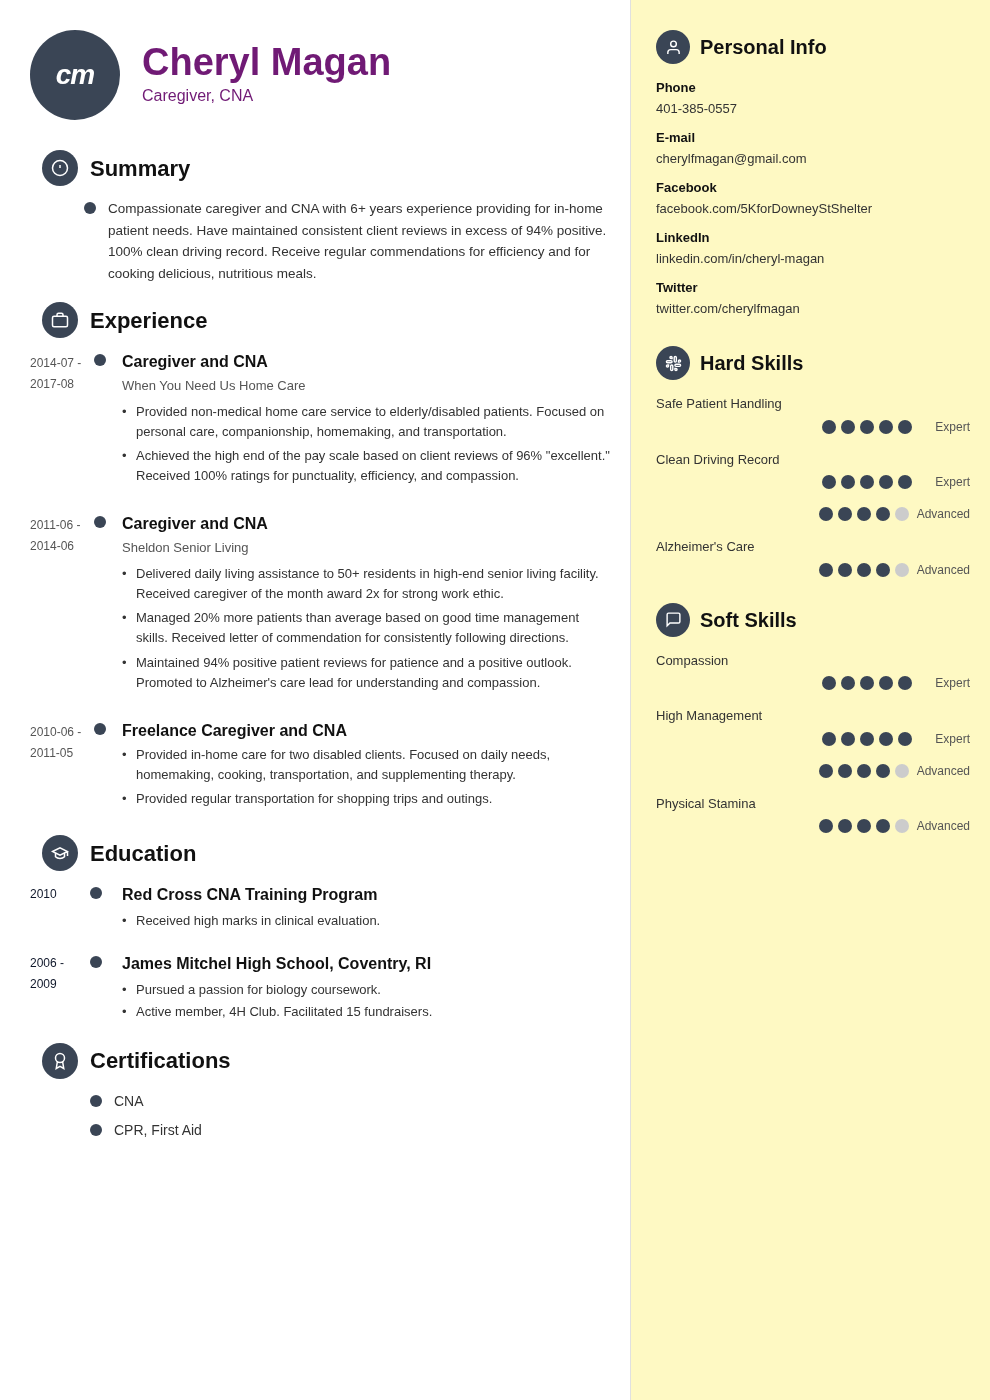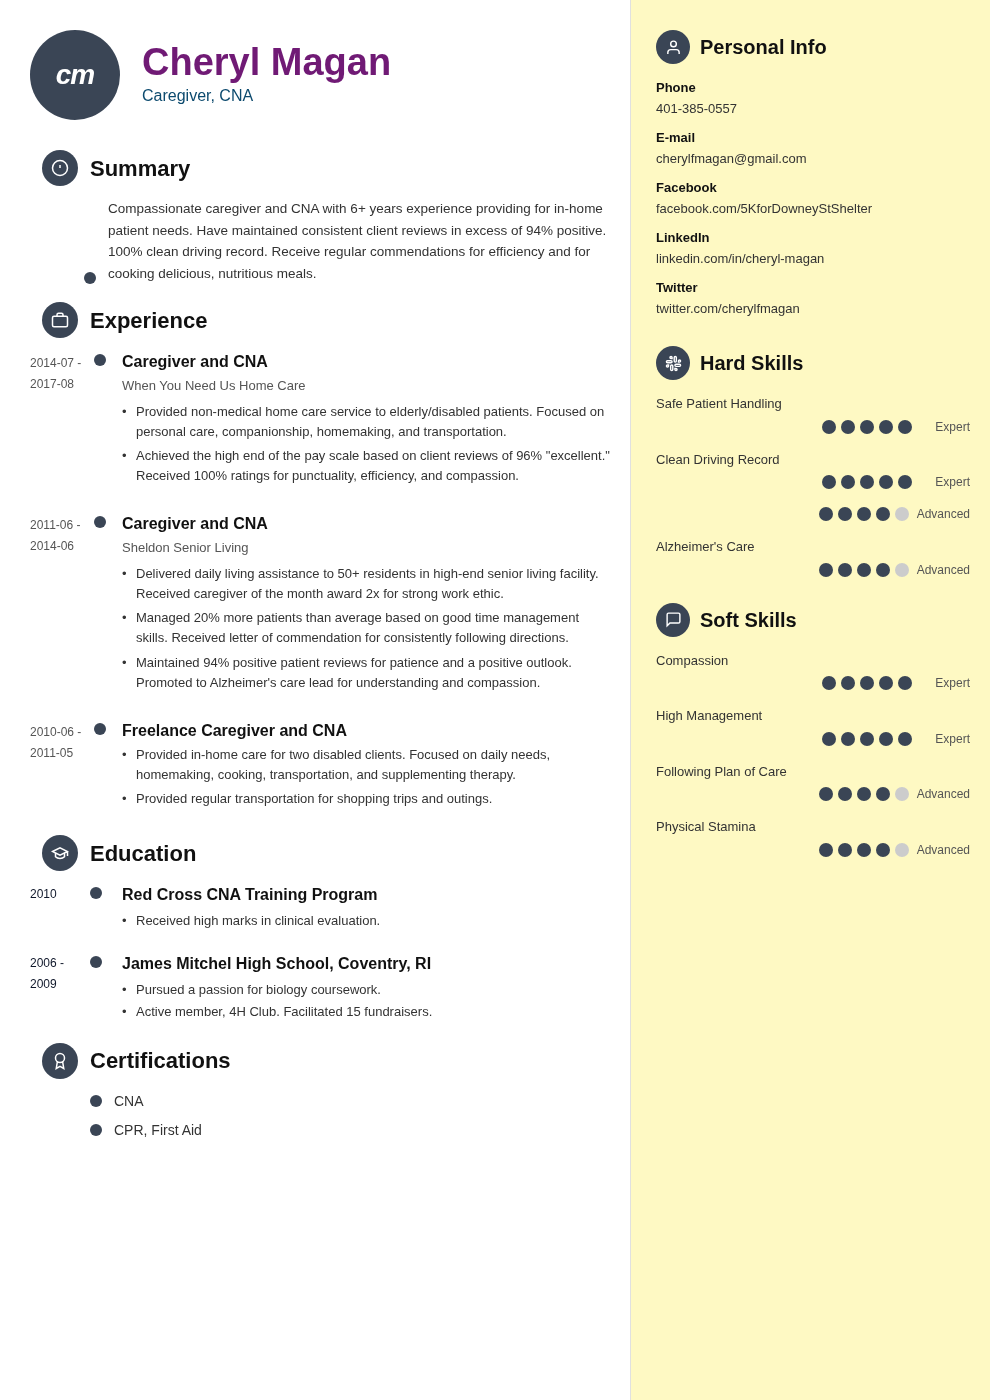--- a/index.html
+++ b/index.html
@@ -49,21 +49,21 @@
     }
     .header-text {}
     .header-name {
       font-size: 38px;
       font-weight: bold;
       color: #701a75;
       line-height: 1.1;
     }
     .header-title {
       font-size: 16px;
-      color: #0c4a6e;
+      color: #701a75;
       margin-top: 0;
     }
 
     
     .timeline-section {
       margin-bottom: 18px;
       position: relative;
     }
     .section-header {
       display: flex;
@@ -88,21 +88,21 @@
     .section-title {
       font-size: 22px;
       font-weight: bold;
       color: #111;
     }
 
     
     .summary-text {
       margin-left: 60px;
       display: flex;
-      align-items: flex-end;
+      align-items: flex-start;
     }
     .bullet-dot-lg {
       width: 12px;
       height: 12px;
       border-radius: 50%;
       background: #3a4555;
       flex-shrink: 0;
       margin-top: 4px;
       margin-right: 12px;
       margin-left: -6px;
@@ -663,21 +663,20 @@
                 <div class="dot dot-filled"></div>
                 <div class="dot dot-filled"></div>
                 <div class="dot dot-filled"></div>
                 <div class="dot dot-filled"></div>
                 <div class="dot dot-filled"></div>
               </div>
         <span class="skill-level">Expert</span>
       </div>
     </div>
           <div class="skill-item">
-      <div class="skill-name">Following Plan of Care</div>
       <div class="skill-dots-row">
         <div class="skill-dots">
                 <div class="dot dot-filled"></div>
                 <div class="dot dot-filled"></div>
                 <div class="dot dot-filled"></div>
                 <div class="dot dot-filled"></div>
                 <div class="dot dot-empty"></div>
               </div>
         <span class="skill-level">Advanced</span>
       </div>

